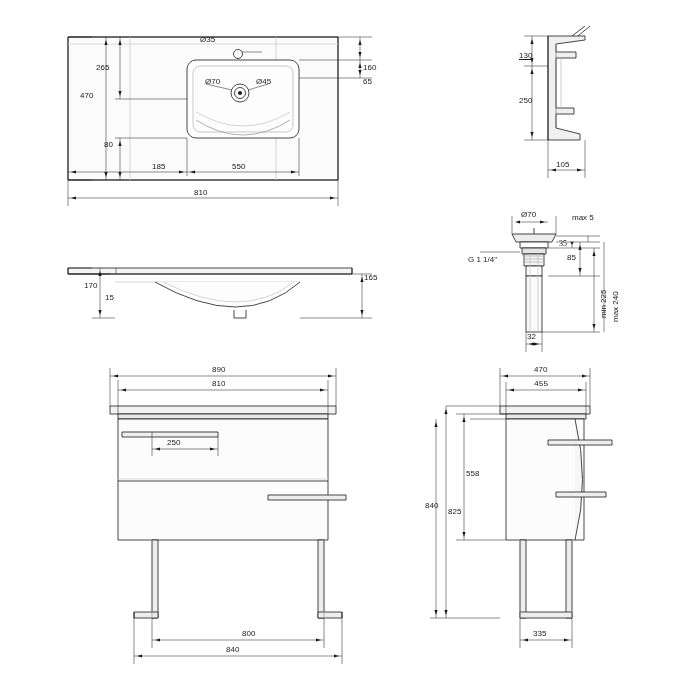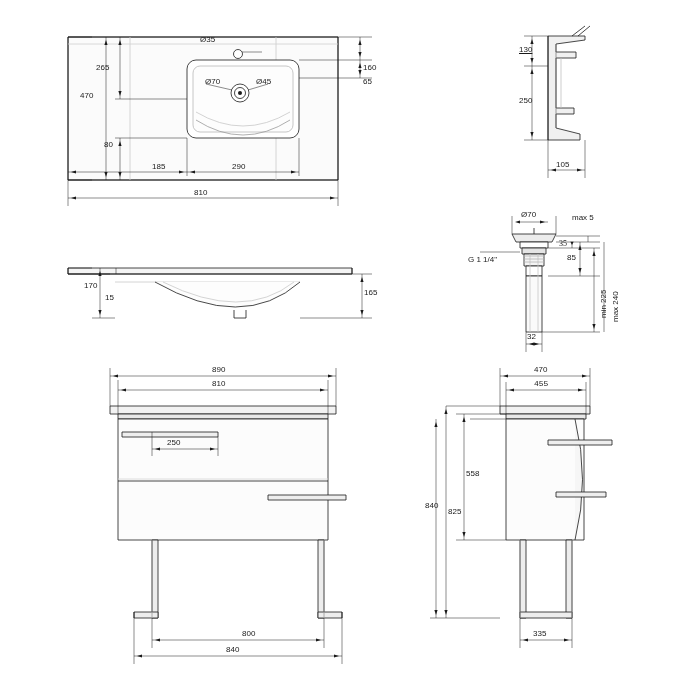--- a/index.html
+++ b/index.html
@@ -295,28 +295,28 @@
 
 <div class="lbl" style="left:200px;top:36px;">Ø35</div>
 <div class="lbl" style="left:205px;top:78px;">Ø70</div>
 <div class="lbl" style="left:256px;top:78px;">Ø45</div>
 <div class="lbl" style="left:363px;top:43px;margin-top:35px;">65</div>
 <div class="lbl" style="left:363px;top:64px;">160</div>
 <div class="lbl" style="left:96px;top:64px;">265</div>
 <div class="lbl" style="left:80px;top:92px;">470</div>
 <div class="lbl" style="left:104px;top:141px;">80</div>
 <div class="lbl" style="left:152px;top:163px;">185</div>
-<div class="lbl" style="left:232px;top:163px;">290</div>
+<div class="lbl" style="left:232px;top:163px;">550</div>
 <div class="lbl" style="left:194px;top:189px;">810</div>
 
 <div class="lbl" style="left:84px;top:282px;">170</div>
 <div class="lbl" style="left:105px;top:294px;">15</div>
-<div class="lbl" style="left:364px;top:289px;">165</div>
-
-<div class="lbl" style="left:519px;top:46px;text-decoration:underline;">130</div>
+<div class="lbl" style="left:364px;top:274px;">165</div>
+
+<div class="lbl" style="left:519px;top:52px;text-decoration:underline;">130</div>
 <div class="lbl" style="left:519px;top:97px;">250</div>
 <div class="lbl" style="left:556px;top:161px;">105</div>
 
 <div class="lbl" style="left:521px;top:211px;">Ø70</div>
 <div class="lbl" style="left:572px;top:214px;">max 5</div>
 <div class="lbl" style="left:559px;top:240px;font-family:Liberation Serif, serif;">35</div>
 <div class="lbl" style="left:567px;top:254px;">85</div>
 <div class="lbl" style="left:468px;top:256px;">G 1 1/4"</div>
 <div class="lbl v" style="left:600px;top:318px;transform:rotate(-90deg);">min 225</div>
 <div class="lbl v" style="left:612px;top:322px;transform:rotate(-90deg);">max 240</div>

